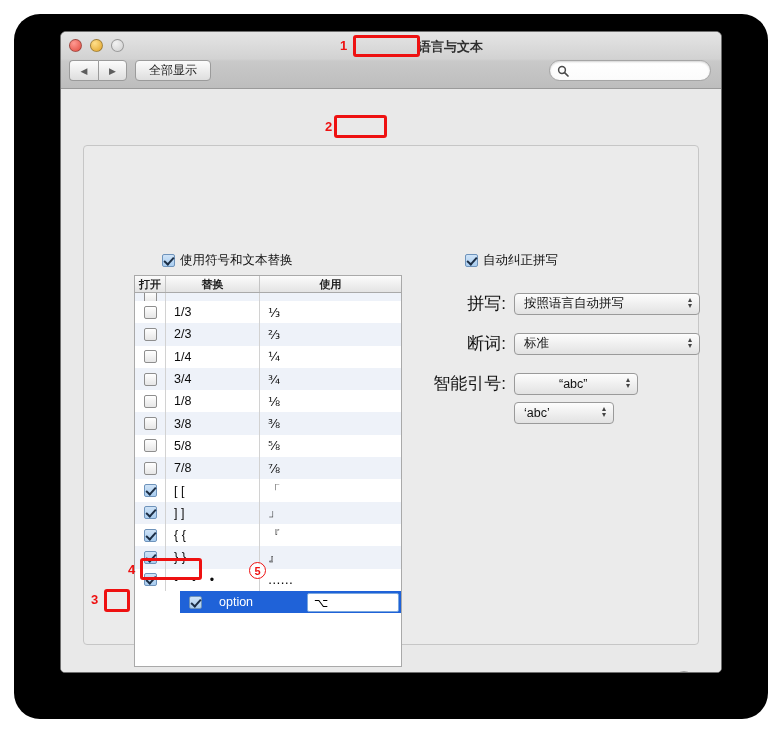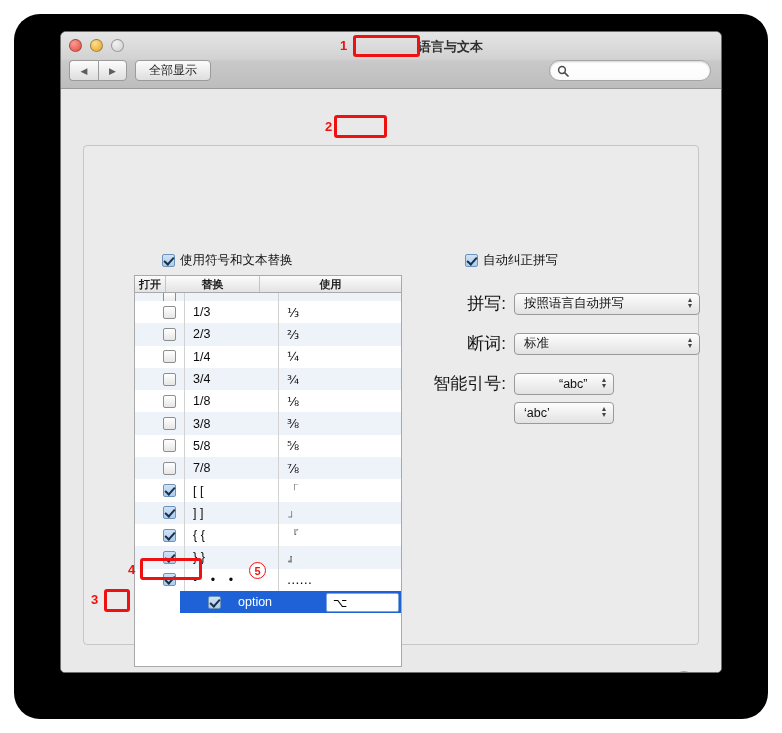--- a/index.html
+++ b/index.html
@@ -265,21 +265,20 @@
   .th.c3 { flex: 1; }
 
   .tbody { position: relative; height: 374px; }
   .trow {
     display: flex;
     height: 22.3px;
     font-size: 12.5px;
     color: #0b0b0b;
     align-items: center;
     box-sizing: border-box;
-    padding-left: 19px;
   }
   .trow.odd  { background: #ffffff; }
   .trow.even { background: #eef2f9; }
   .trow.clipped { height: 8px; overflow: hidden; align-items: flex-end; }
   .td {
     box-sizing: border-box;
     height: 100%;
     display: flex;
     align-items: center;
   }
@@ -596,21 +595,21 @@
             <span>标准</span>
             <span class="arrows">
                 <span>▴</span>
                 <span>▾</span>
               </span>
           </div>
         </div>
 
         <div class="formrow" style="left:342px; top:226px;">
           <span class="formlabel" style="width:80px;">智能引号:</span>
-          <div class="popup" style="width:100px;padding-left:44px;">
+          <div class="popup" style="width:124px;padding-left:44px;">
             <span>“abc”</span>
             <span class="arrows">
                 <span>▴</span>
                 <span>▾</span>
               </span>
           </div>
         </div>
 
         <div class="formrow" style="left:430px; top:256px;">
           <div class="popup" style="width:100px;">

